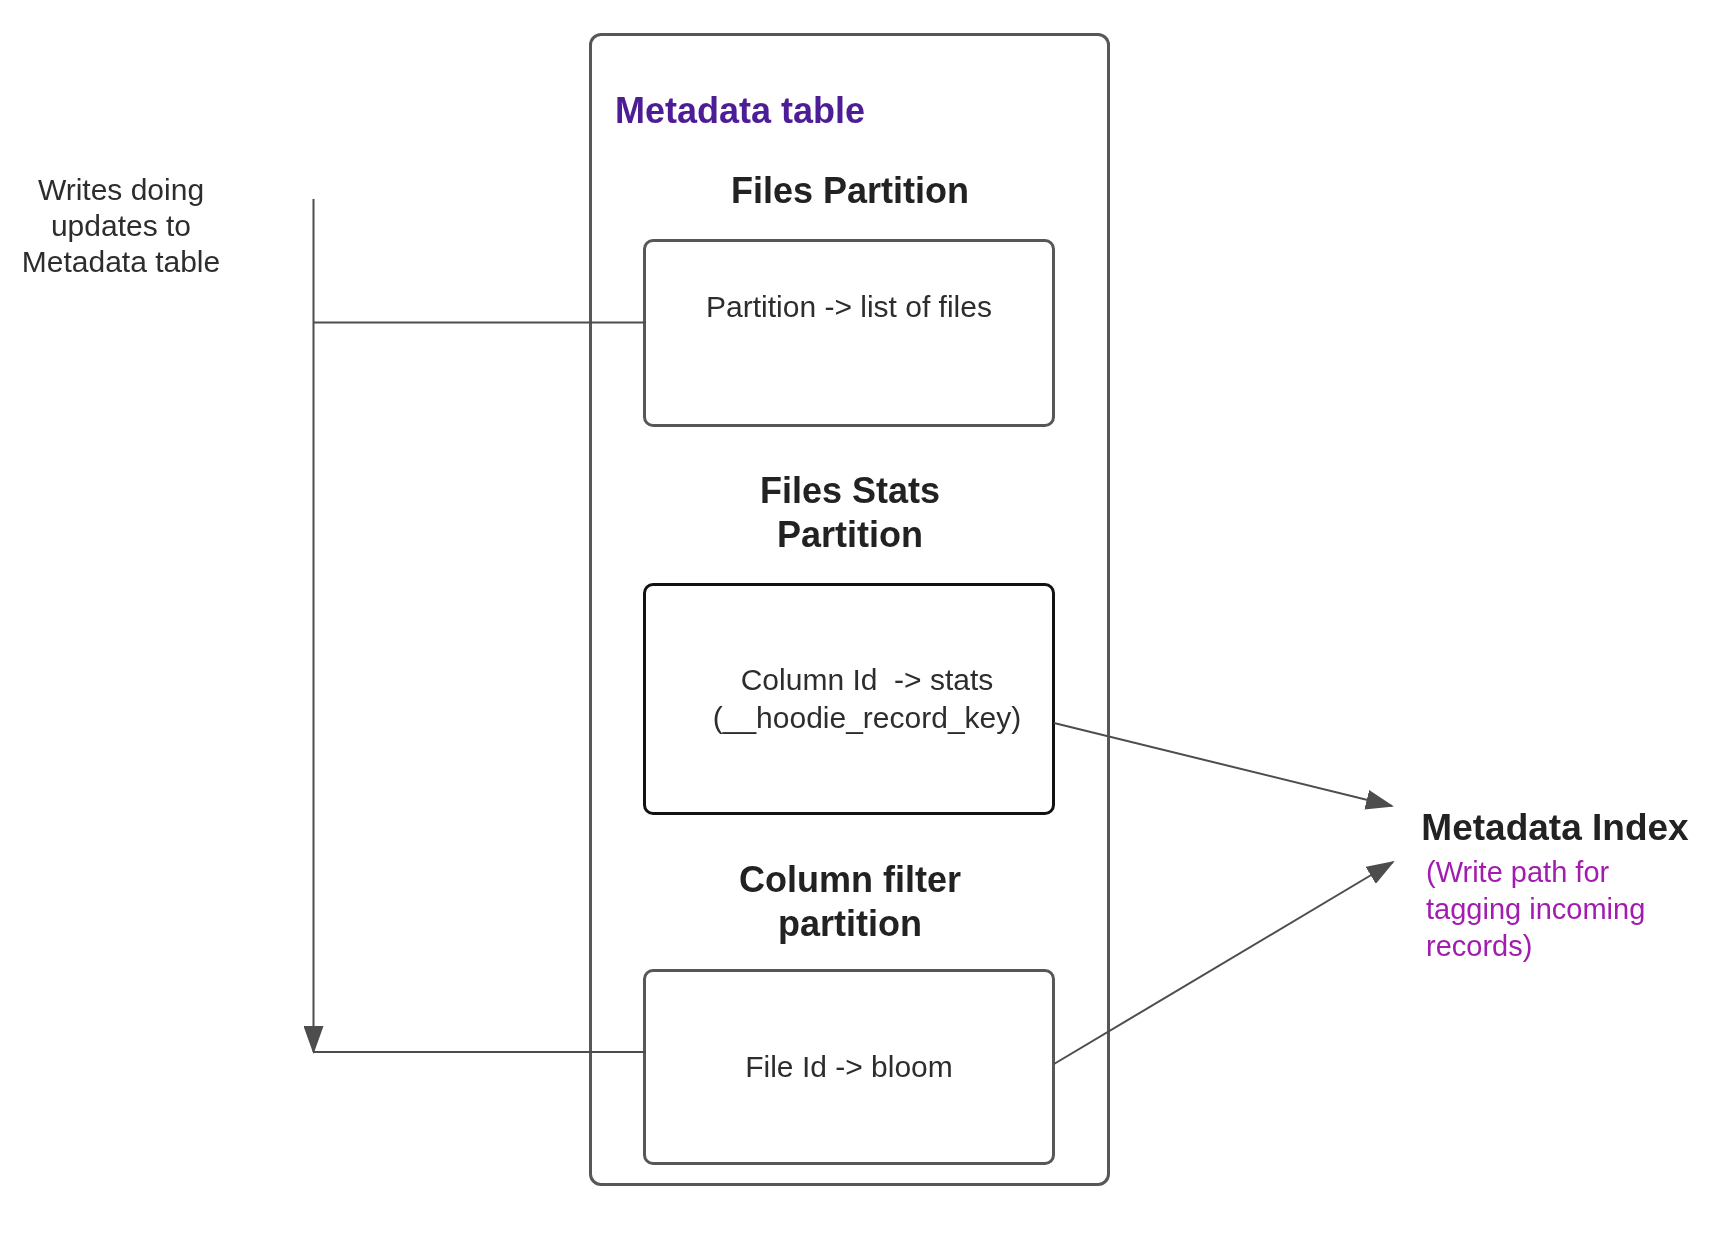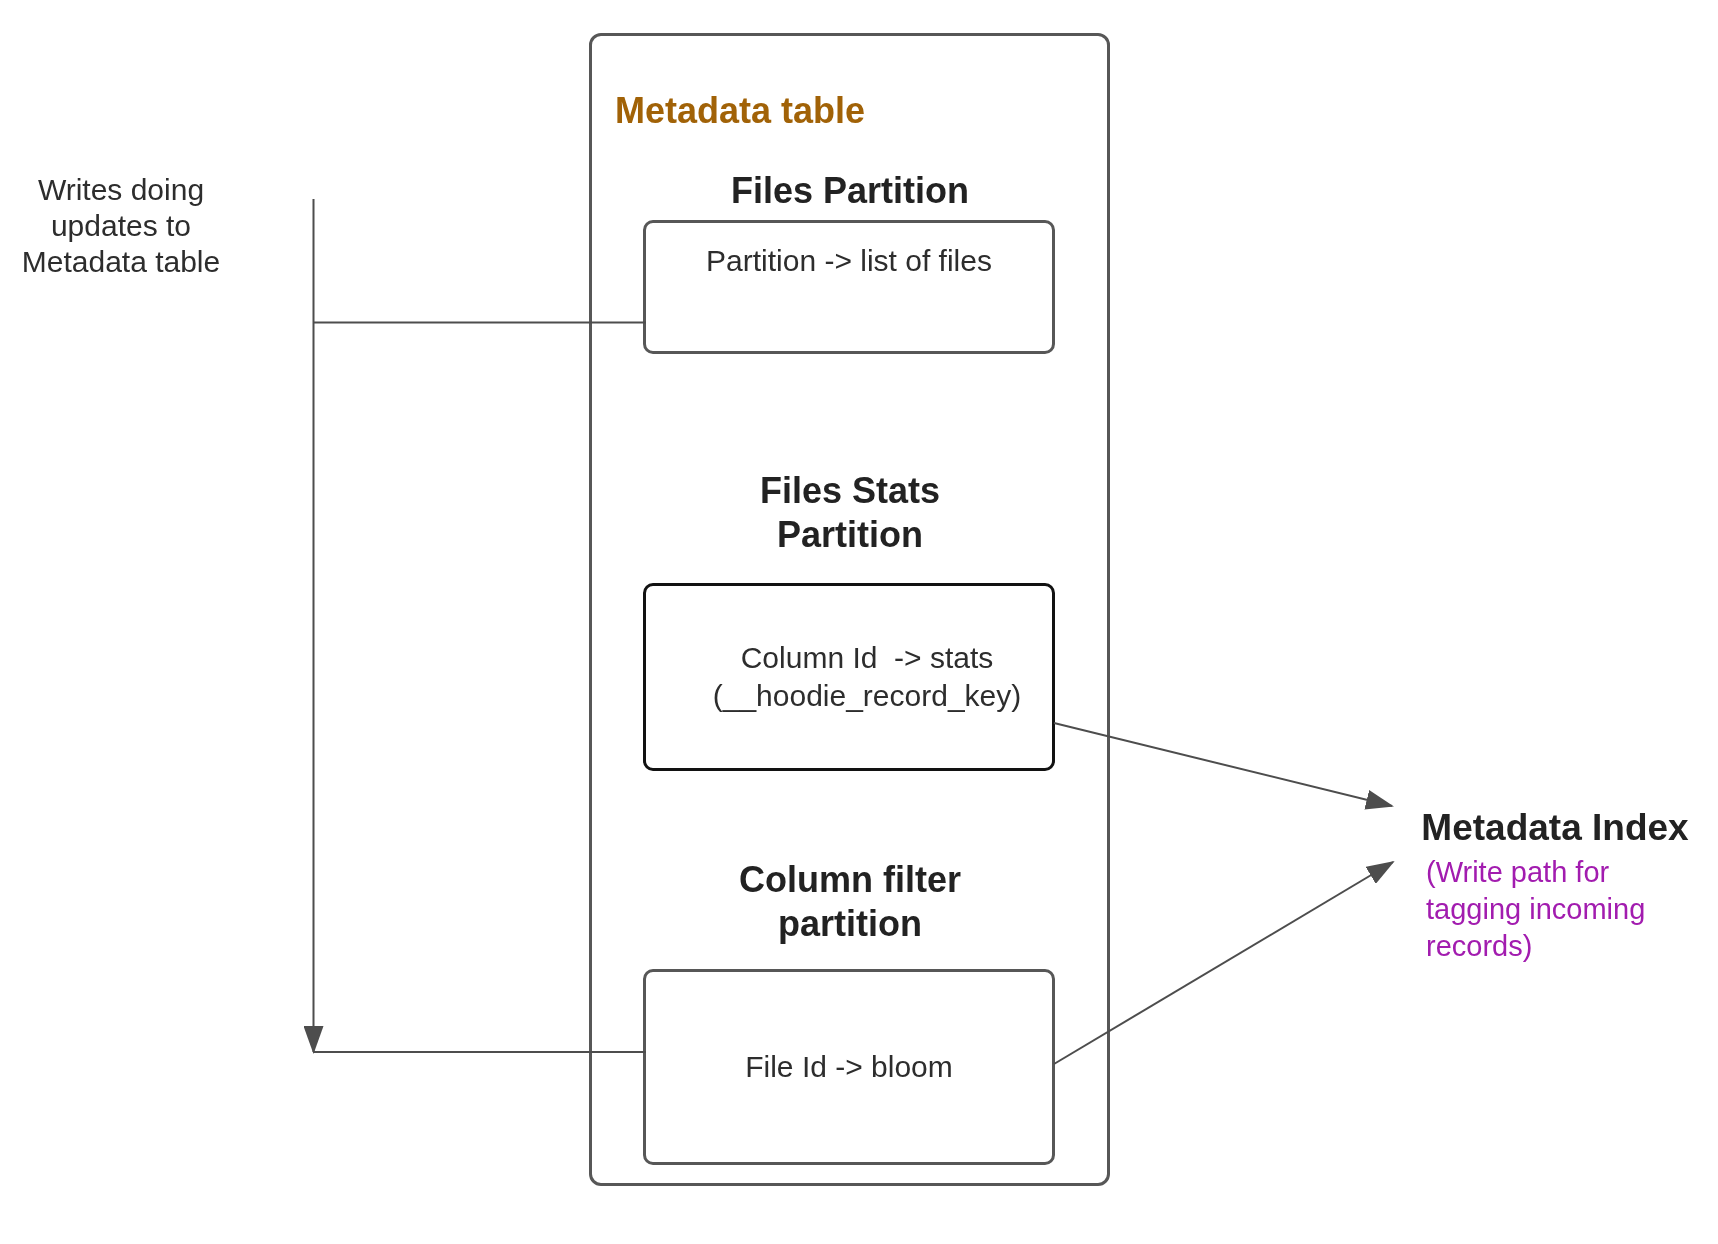--- a/index.html
+++ b/index.html
@@ -22,21 +22,21 @@
   }
 
   
   .outer-box {
     left: 589px; top: 33px; width: 521px; height: 1153px;
     border: 3px solid #575757; border-radius: 12px;
     box-sizing: border-box; background: transparent;
   }
   .outer-title {
     left: 615px; top: 90px;
-    font-size: 36px; font-weight: bold; color: #a16207;
+    font-size: 36px; font-weight: bold; color: #4c1d95;
     white-space: nowrap;
   }
 
   
   .section-heading {
     left: 700px; width: 300px;
     text-align: center;
     font-size: 36px; font-weight: bold; line-height: 44px;
     color: #222222;
   }
@@ -48,22 +48,22 @@
   .part-box {
     left: 643px; width: 412px;
     box-sizing: border-box;
     border: 3px solid #575757; border-radius: 10px;
     display: flex; flex-direction: column;
     align-items: center; justify-content: center;
     text-align: center;
     font-size: 30px; line-height: 38px; color: #2d2d2d;
     background: #ffffff;
   }
-  .box-files { top: 220px; height: 134px; padding-bottom: 52px; }
-  .box-stats { top: 583px; height: 188px; border-color: #121212; padding-left: 36px; }
+  .box-files { top: 239px; height: 188px; padding-bottom: 52px; }
+  .box-stats { top: 583px; height: 232px; border-color: #121212; padding-left: 36px; }
   .box-bloom { top: 969px; height: 196px; }
   .pre { white-space: pre-wrap; }
 
   
   .index-title {
     left: 1380px; top: 807px; width: 350px;
     text-align: center;
     font-size: 37px; font-weight: bold; color: #222222;
     white-space: nowrap;
   }

